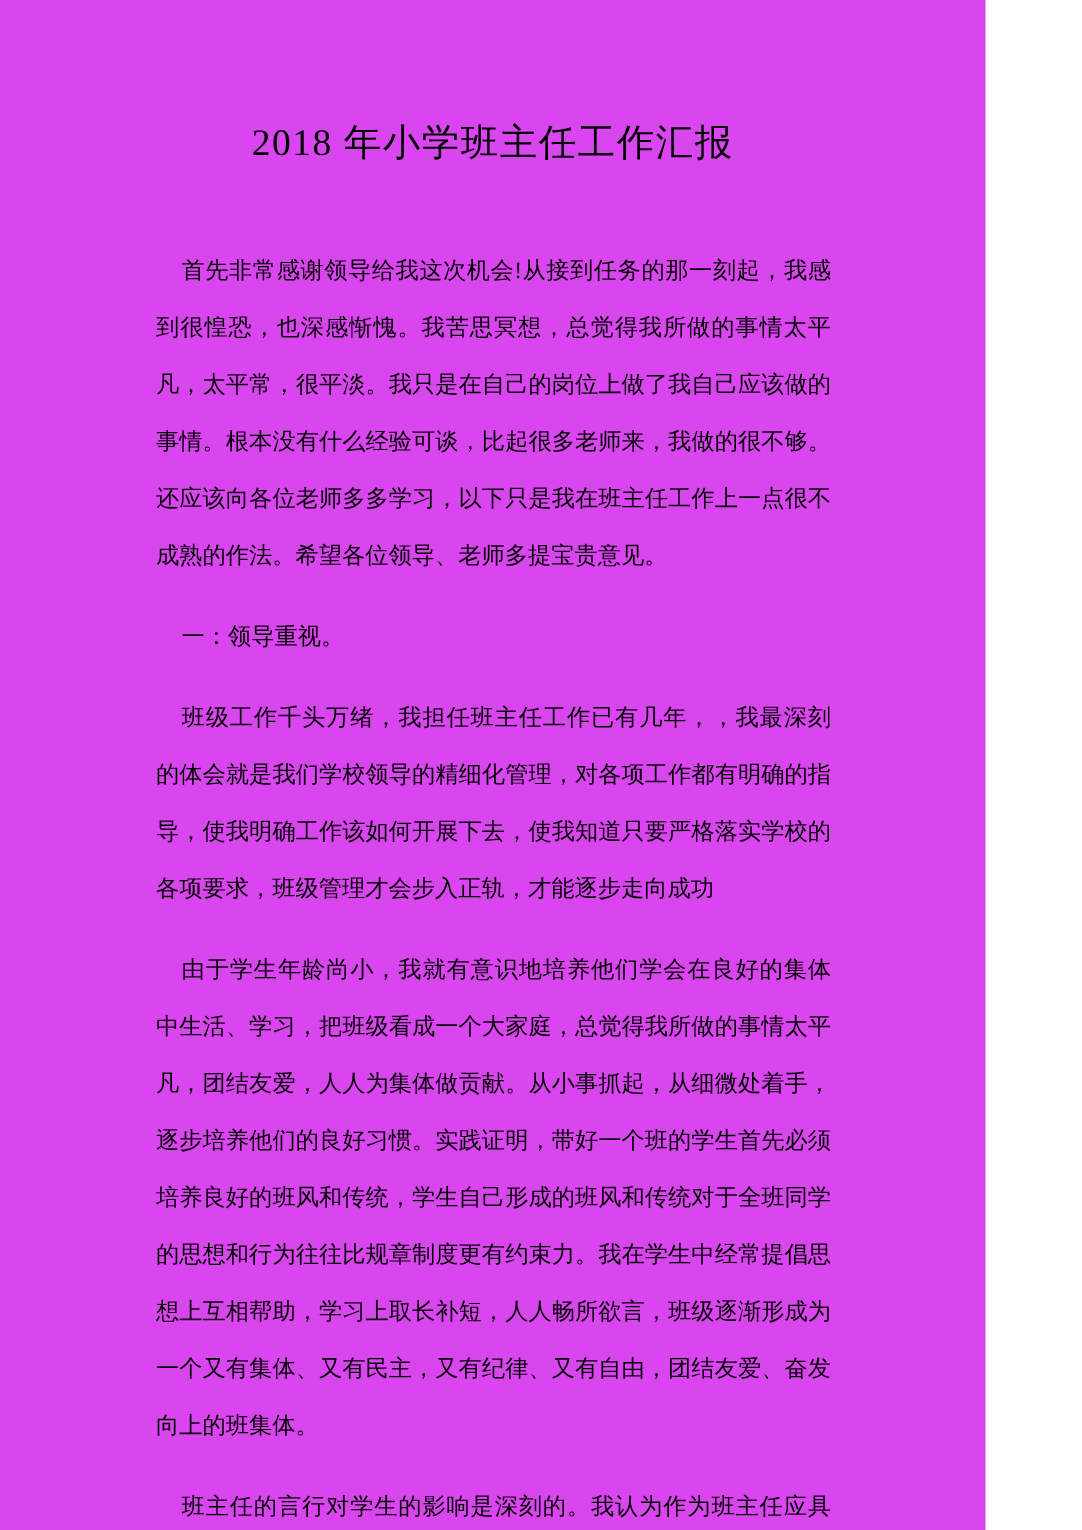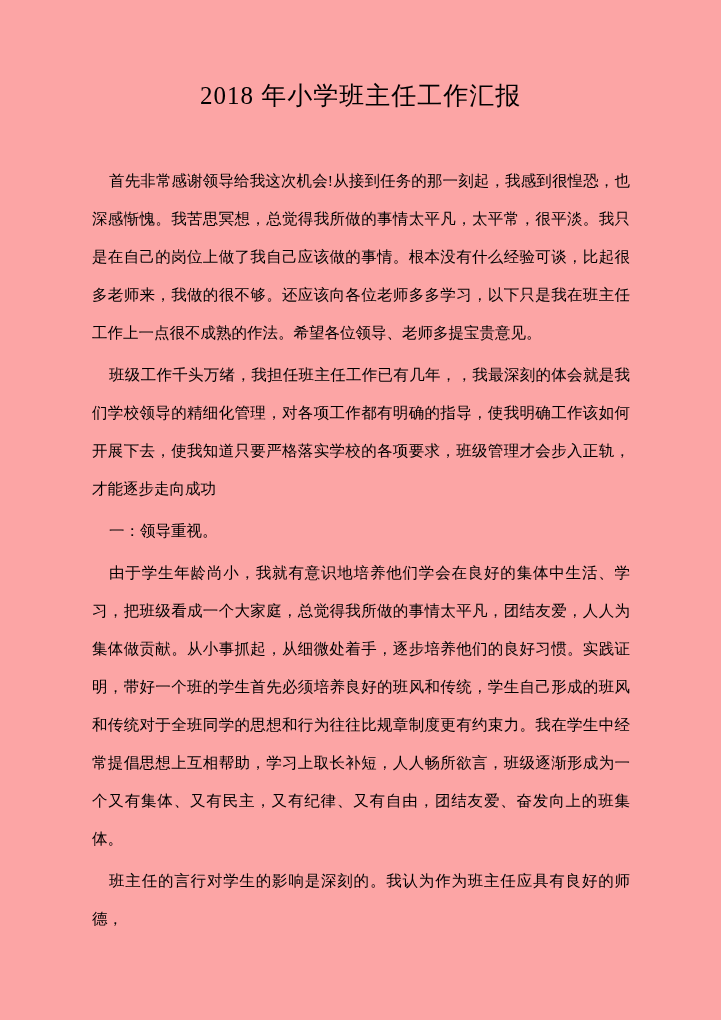--- a/index.html
+++ b/index.html
@@ -2,23 +2,23 @@
 <html><head>
 <meta charset="utf-8">
 <style>
   html, body {
     margin: 0;
     padding: 0;
     background: #ffffff;
   }
   .page {
     position: relative;
-    width: 721px;
+    width: 657px;
     height: 1020px;
-    background: #fca5a5;
+    background: #d946ef;
     overflow: hidden;
     font-family: "Liberation Serif", "DejaVu Serif", serif;
     color: #000000;
   }
   .doc-title {
     margin: 0;
     padding-top: 78px;
     text-align: center;
     font-size: 25px;
     font-weight: normal;
@@ -29,31 +29,31 @@
   .doc-body {
     margin-top: 48px;
     padding: 0 87px 0 88px;
     font-size: 15.5px;
     line-height: 38px;
     text-align: justify;
     text-justify: inter-ideograph;
     color: #000000;
   }
   .para {
-    margin: 4px;
+    margin: 16px;
     padding: 0;
     text-indent: 1.1em;
     word-break: break-all;
   }
 </style>
 </head>
 <body>
 
 <div class="page">
   <h1 class="doc-title">2018 年小学班主任工作汇报</h1>
   <div class="doc-body">
     <p class="para">首先非常感谢领导给我这次机会!从接到任务的那一刻起，我感到很惶恐，也深感惭愧。我苦思冥想，总觉得我所做的事情太平凡，太平常，很平淡。我只是在自己的岗位上做了我自己应该做的事情。根本没有什么经验可谈，比起很多老师来，我做的很不够。还应该向各位老师多多学习，以下只是我在班主任工作上一点很不成熟的作法。希望各位领导、老师多提宝贵意见。</p>
+    <p class="para">一：领导重视。</p>
     <p class="para">班级工作千头万绪，我担任班主任工作已有几年，，我最深刻的体会就是我们学校领导的精细化管理，对各项工作都有明确的指导，使我明确工作该如何开展下去，使我知道只要严格落实学校的各项要求，班级管理才会步入正轨，才能逐步走向成功</p>
-    <p class="para">一：领导重视。</p>
     <p class="para">由于学生年龄尚小，我就有意识地培养他们学会在良好的集体中生活、学习，把班级看成一个大家庭，总觉得我所做的事情太平凡，团结友爱，人人为集体做贡献。从小事抓起，从细微处着手，逐步培养他们的良好习惯。实践证明，带好一个班的学生首先必须培养良好的班风和传统，学生自己形成的班风和传统对于全班同学的思想和行为往往比规章制度更有约束力。我在学生中经常提倡思想上互相帮助，学习上取长补短，人人畅所欲言，班级逐渐形成为一个又有集体、又有民主，又有纪律、又有自由，团结友爱、奋发向上的班集体。</p>
     <p class="para">班主任的言行对学生的影响是深刻的。我认为作为班主任应具有良好的师德，</p>
   </div>
 </div>
 
 </body></html>

